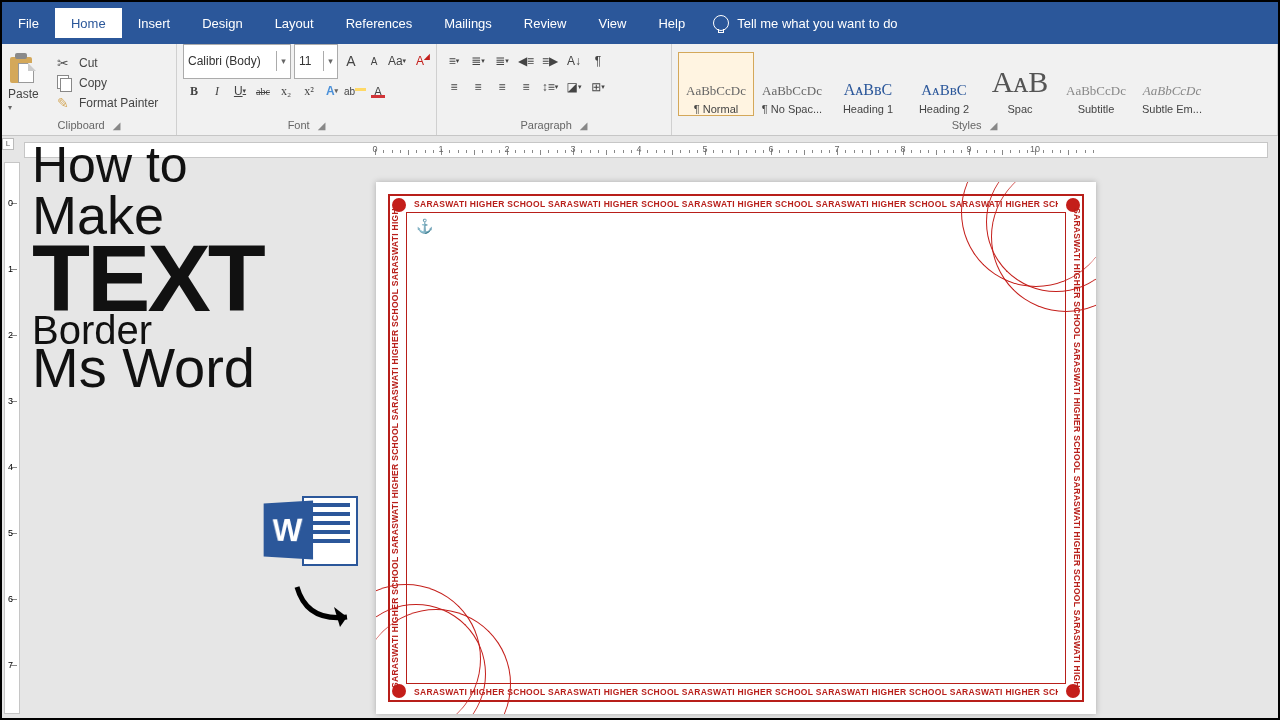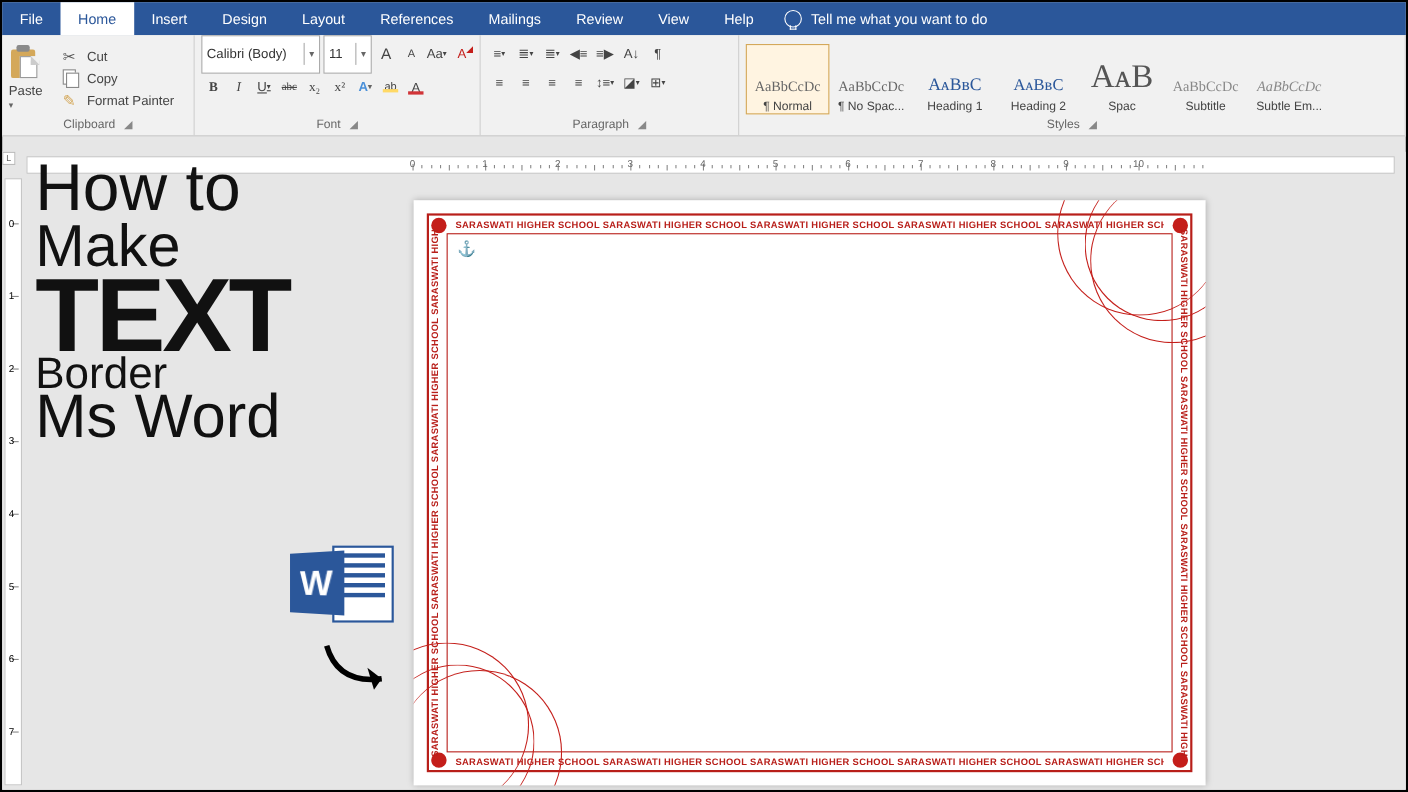--- a/index.html
+++ b/index.html
@@ -1,18 +1,18 @@
 <!DOCTYPE html>
 <html><head>
 <meta charset="utf-8">
 <style>
 *{box-sizing:border-box;margin:0;padding:0;font-family:"Segoe UI",Arial,sans-serif}
 body{width:1280px;height:720px;overflow:hidden;background:#000}
 .frame{position:absolute;top:2px;left:2px;width:1276px;height:716px;background:#e6e6e6}
-.menubar{height:30px;background:#2b579a;display:flex;align-items:center;color:#fff;font-size:13px}
+.menubar{height:42px;background:#2b579a;display:flex;align-items:center;color:#fff;font-size:13px}
 .menubar .tab{padding:0 16px;height:30px;display:flex;align-items:center;cursor:pointer}
 .menubar .tab.active{background:#fff;color:#2b579a;font-weight:500}
 .menubar .tell{display:flex;align-items:center;gap:8px;margin-left:12px}
 .menubar .bulb{width:16px;height:16px;border:1.5px solid #fff;border-radius:50%;position:relative}
 .menubar .bulb::after{content:"";position:absolute;bottom:-3px;left:4px;width:4px;height:3px;border:1px solid #fff;border-top:none}
 .ribbon{height:92px;background:#f1f1f1;border-bottom:1px solid #c6c6c6;display:flex}
 .group{border-right:1px solid #d0d0d0;padding:4px 6px 2px;display:flex;flex-direction:column;justify-content:space-between;position:relative}
 .group-label{font-size:11px;color:#666;text-align:center;height:16px;display:flex;align-items:center;justify-content:center;gap:8px}
 .group-label .launcher{font-size:10px;color:#888}
 .clipboard{width:175px}
@@ -71,21 +71,21 @@
 .btext.right{top:50%;right:7px;transform:translateY(-50%) rotate(90deg);transform-origin:center;width:480px;margin-right:-228px}
 .cursor-anchor{position:absolute;top:36px;left:40px;color:#2b579a;font-size:14px}
 .swoosh{position:absolute;border:1px solid #c41e1a;border-radius:50%;background:transparent}
 .sw-tr1{top:-30px;right:-30px;width:140px;height:140px;border-width:0 0 1px 1px}
 .sw-tr2{top:-20px;right:-45px;width:150px;height:150px;border-width:0 0 1px 1px}
 .sw-tr3{top:-45px;right:-15px;width:150px;height:150px;border-width:0 0 1px 1px}
 .sw-bl1{bottom:-30px;left:-30px;width:140px;height:140px;border-width:1px 1px 0 0}
 .sw-bl2{bottom:-20px;left:-45px;width:150px;height:150px;border-width:1px 1px 0 0}
 .sw-bl3{bottom:-45px;left:-15px;width:150px;height:150px;border-width:1px 1px 0 0}
 .overlay-title{position:absolute;top:140px;left:30px;color:#111;font-weight:400;line-height:.95}
-.overlay-title .l1{font-size:60px;display:block}
+.overlay-title .l1{font-size:50px;display:block}
 .overlay-title .l2{font-size:54px;display:block}
 .overlay-title .l3{font-size:95px;font-weight:900;letter-spacing:-3px;display:block;margin-top:-8px}
 .overlay-title .l4{font-size:40px;display:block;margin-top:-12px}
 .overlay-title .l5{font-size:56px;display:block;margin-top:-8px}
 .word-logo{position:absolute;top:490px;left:260px;width:96px;height:80px}
 .word-logo .doc{position:absolute;right:0;top:4px;width:56px;height:70px;background:#fff;border:2px solid #2b579a}
 .word-logo .doc .line{height:4px;background:#2b579a;margin:5px 6px}
 .word-logo .badge{position:absolute;left:0;top:10px;width:50px;height:56px;background:#2b579a;color:#fff;display:flex;align-items:center;justify-content:center;font-size:32px;font-weight:700;transform:perspective(80px) rotateY(-10deg)}
 .arrow{position:absolute;top:580px;left:290px;width:70px;height:50px}
 .arrow svg{overflow:visible}
@@ -176,21 +176,21 @@
               <span>U</span>
               <span style="font-size:7px">▾</span>
             </div>
           <div class="btn" style="text-decoration:line-through;font-size:10px">abc</div>
           <div class="btn">x₂</div>
           <div class="btn">x²</div>
           <div class="btn" style="color:#4a90d9;font-weight:700">
               <span>A</span>
               <span style="font-size:7px;color:#666">▾</span>
             </div>
-          <div class="btn ufc" style="flex-direction:column">
+          <div class="btn ufc" style="flex-direction:row">
               <span style="font-size:10px">ab</span>
               <span class="bar yellowbar"></span>
             </div>
           <div class="btn ufc" style="flex-direction:column">
               <span>A</span>
               <span class="bar redbar"></span>
             </div>
         </div>
       </div>
       <div class="group-label">

